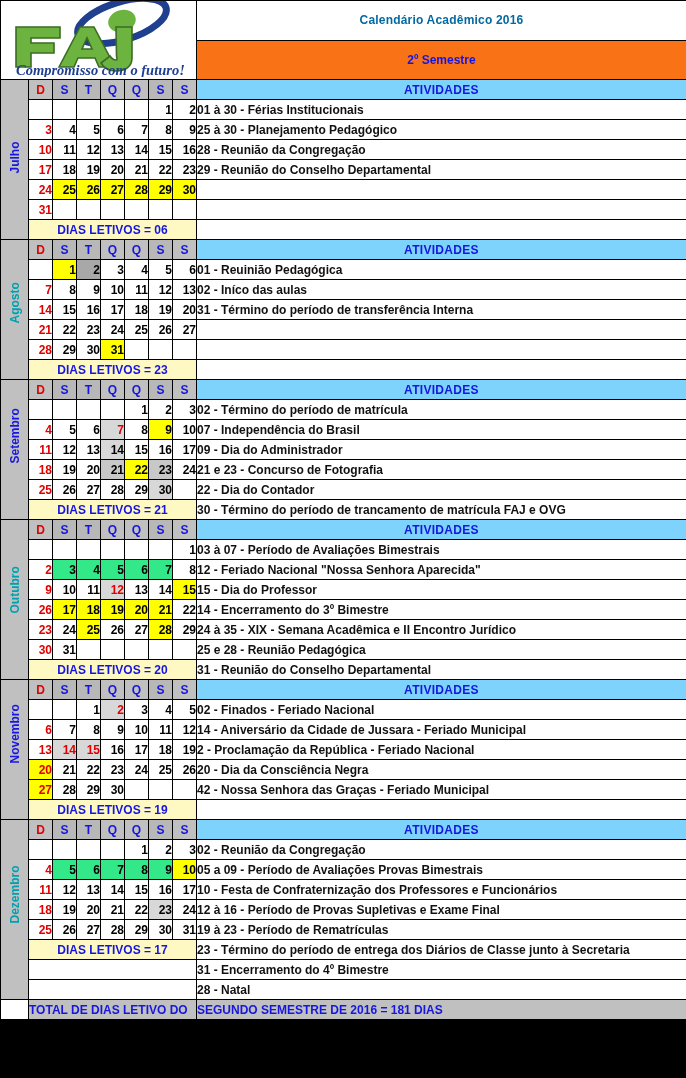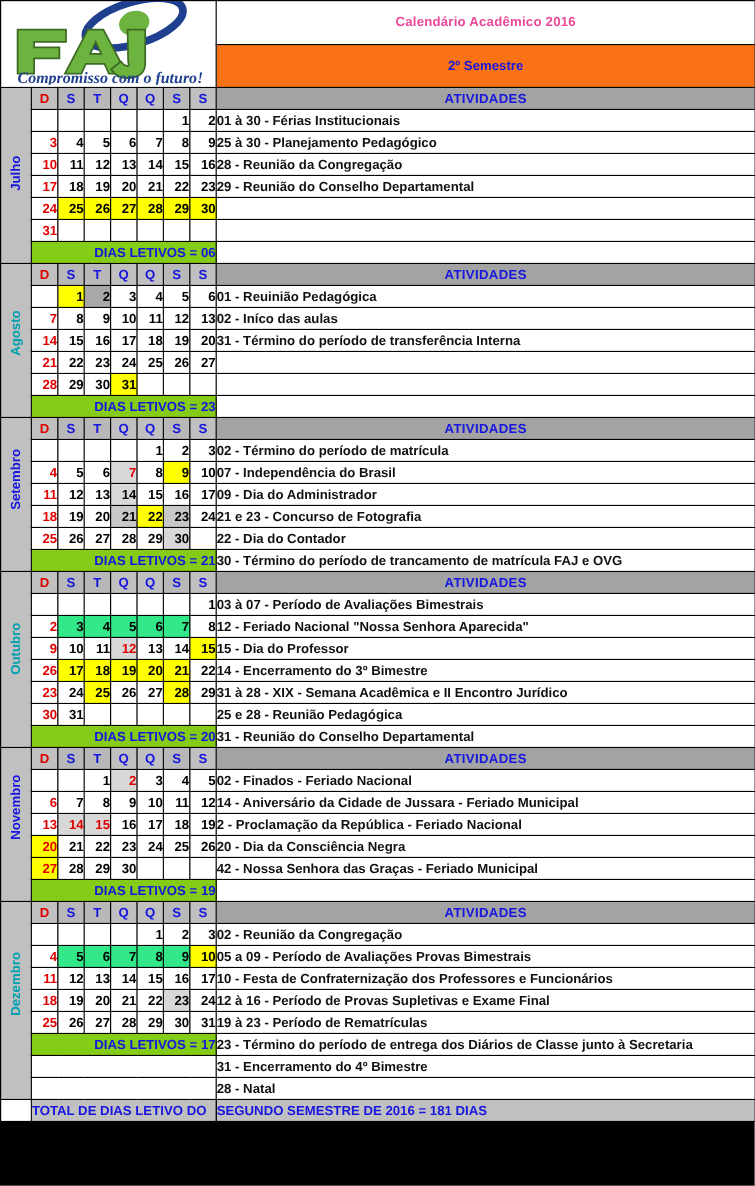--- a/index.html
+++ b/index.html
@@ -13,21 +13,21 @@
   .page { width:686px; height:1078px; position:relative; background:#000; }
 
   table.cal { border-collapse:collapse; width:686px; table-layout:fixed; }
   table.cal td { border:1px solid #000; padding:0; height:20px; font-size:12px; }
 
   
   .logo-cell { width:198px; height:80px; background:#fff; vertical-align:middle; text-align:center; }
   .logo-wrap { position:relative; width:196px; height:78px; overflow:hidden; }
   .logo-svg { display:block; margin:0 auto; }
   .title-cell {
-    background:#fff; color:#ec4899; font-weight:bold; font-size:21px;
+    background:#fff; color:#0369a1; font-weight:bold; font-size:21px;
     text-align:center; vertical-align:middle; letter-spacing:0.2px;
   }
   .sem-cell {
     background:#f97316; color:#1616e0; font-weight:bold; font-size:17px;
     text-align:center; vertical-align:middle; height:50px;
   }
 
   
   .mlabel {
     width:28px; background:#c0c0c0; text-align:center; vertical-align:middle;
@@ -38,38 +38,38 @@
     white-space:nowrap;
     transform:rotate(-90deg);
   }
   .mlabel.teal span { color:#00a0b0; }
 
   .dh { background:#c0c0c0; text-align:center; font-weight:bold; font-size:12px; height:18px; }
   .dh.sun { color:#e00000; }
   .dh.wd  { color:#1616e0; }
   .dh.shade { background:#b8b8b8; }
   .acth {
-    background:#a3a3a3; color:#1616e0; font-weight:bold; font-size:12px;
+    background:#7dd3fc; color:#1616e0; font-weight:bold; font-size:12px;
     text-align:center; height:18px; letter-spacing:0.3px;
   }
 
   td.day { text-align:right; padding-right:4px; font-weight:bold; font-size:12px; background:#fff; color:#000; }
   td.day.sun { color:#e00000; }
   td.day.gray { background:#c8c8c8; }
   td.day.gray2 { background:#d8d8d8; }
   td.day.yellow { background:#ffff00; }
   td.day.green { background:#33e888; }
   td.day.dgray { background:#a8a8a8; }
   td.day.empty { background:#fff; }
 
   td.act { background:#fff; text-align:left; padding-left:4px; font-size:12px; font-weight:bold; color:#111; white-space:nowrap; overflow:hidden; }
   td.act.blank { }
 
   td.letivos {
-    background:#84cc16; color:#1616e0; font-weight:bold; font-size:12px; text-align:right;
+    background:#fef9c3; color:#1616e0; font-weight:bold; font-size:12px; text-align:center;
   }
   td.total-l {
     background:#c0c0c0; color:#1616e0; font-weight:bold; font-size:13px;
     text-align:left; padding-left:6px; white-space:nowrap; overflow:hidden;
   }
   td.total-r {
     background:#c0c0c0; color:#1616e0; font-weight:bold; font-size:13px;
     text-align:left; padding-left:6px; white-space:nowrap; overflow:hidden;
   }
   td.sidewhite { background:#fff; width:28px; }
@@ -378,21 +378,21 @@
           <td class="act">14 - Encerramento do 3º Bimestre</td>
         </tr>
         <tr>
           <td class="day sun">23</td>
           <td class="day">24</td>
           <td class="day yellow">25</td>
           <td class="day">26</td>
           <td class="day">27</td>
           <td class="day yellow">28</td>
           <td class="day">29</td>
-          <td class="act">31 à 28 - XIX - Semana Acadêmica e II Encontro Jurídico</td>
+          <td class="act">24 à 35 - XIX - Semana Acadêmica e II Encontro Jurídico</td>
         </tr>
         <tr>
           <td class="day sun">30</td>
           <td class="day">31</td>
           <td class="day"></td>
           <td class="day"></td>
           <td class="day"></td>
           <td class="day"></td>
           <td class="day"></td>
           <td class="act">25 e 28 - Reunião Pedagógica</td>

